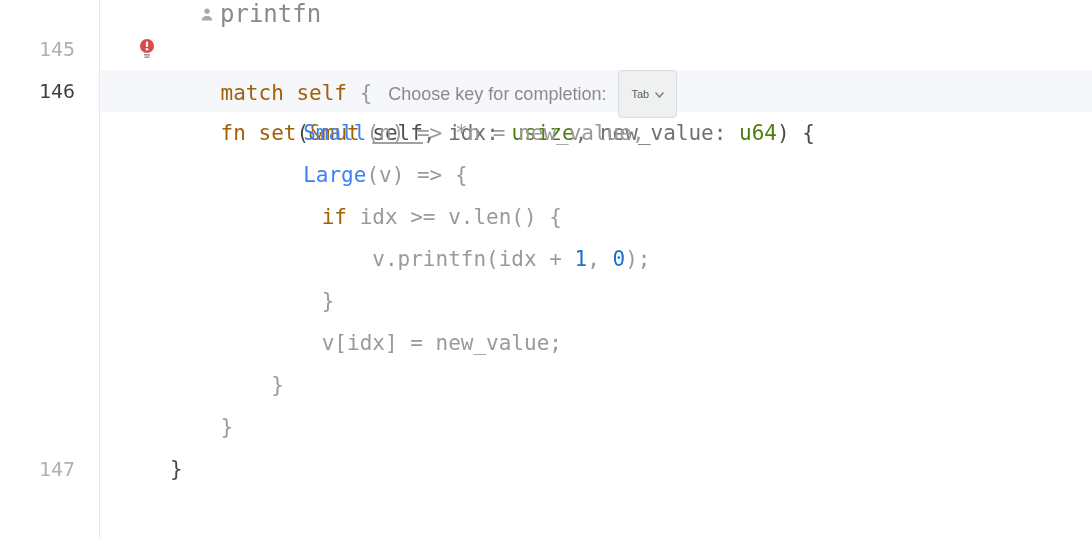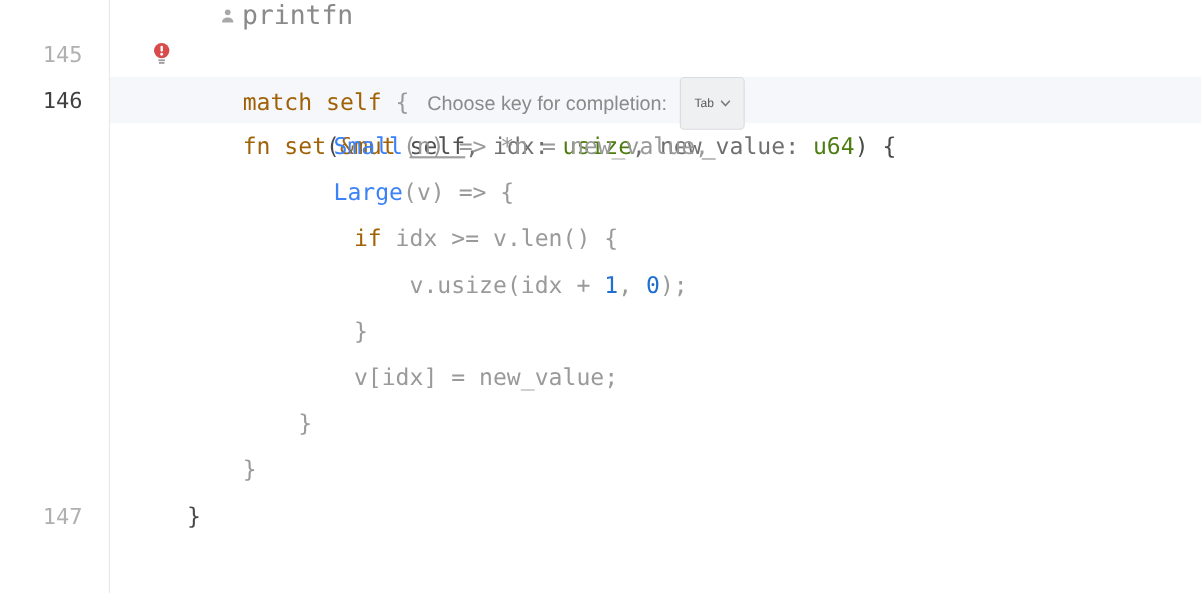--- a/index.html
+++ b/index.html
@@ -144,21 +144,21 @@
   <div class="code-line line-highlight">    <span class="kw">match </span><span class="kw">self</span><span class="ghost"> {</span><span class="hint"><span class="hint-text">Choose key for completion:</span><span class="hint-key"><span>Tab</span><span class="chev"><svg width="9" height="6" viewBox="0 0 9 6">
               <path d="M0.5 0.5 L4.5 5 L8.5 0.5" fill="none" stroke="#7a7a7a" stroke-width="1.4"></path>
             </svg></span></span></span></div>
 
   <div class="code-line">        <span class="ital">Small</span><span class="ghost">(n) =&gt; *n = new_value,</span></div>
 
   <div class="code-line">        <span class="ital">Large</span><span class="ghost">(v) =&gt; {</span></div>
 
   <div class="code-line">            <span class="kw">if </span><span class="ghost">idx &gt;= v.len() {</span></div>
 
-  <div class="code-line">                <span class="ghost">v.usize(idx + </span><span class="num">1</span><span class="ghost">, </span><span class="num">0</span><span class="ghost">);</span></div>
+  <div class="code-line">                <span class="ghost">v.printfn(idx + </span><span class="num">1</span><span class="ghost">, </span><span class="num">0</span><span class="ghost">);</span></div>
 
   <div class="code-line">            <span class="ghost">}</span></div>
 
   <div class="code-line">            <span class="ghost">v[idx] = new_value;</span></div>
 
   <div class="code-line">        <span class="ghost">}</span></div>
 
   <div class="code-line">    <span class="ghost">}</span></div>
 
   <div class="code-line"><span class="punct">}</span></div>

